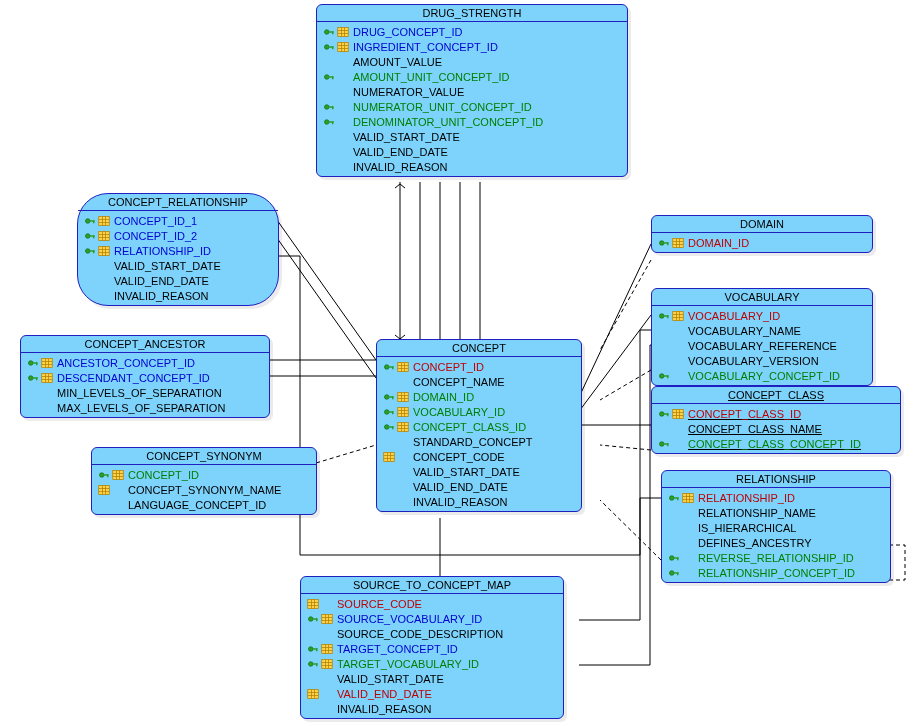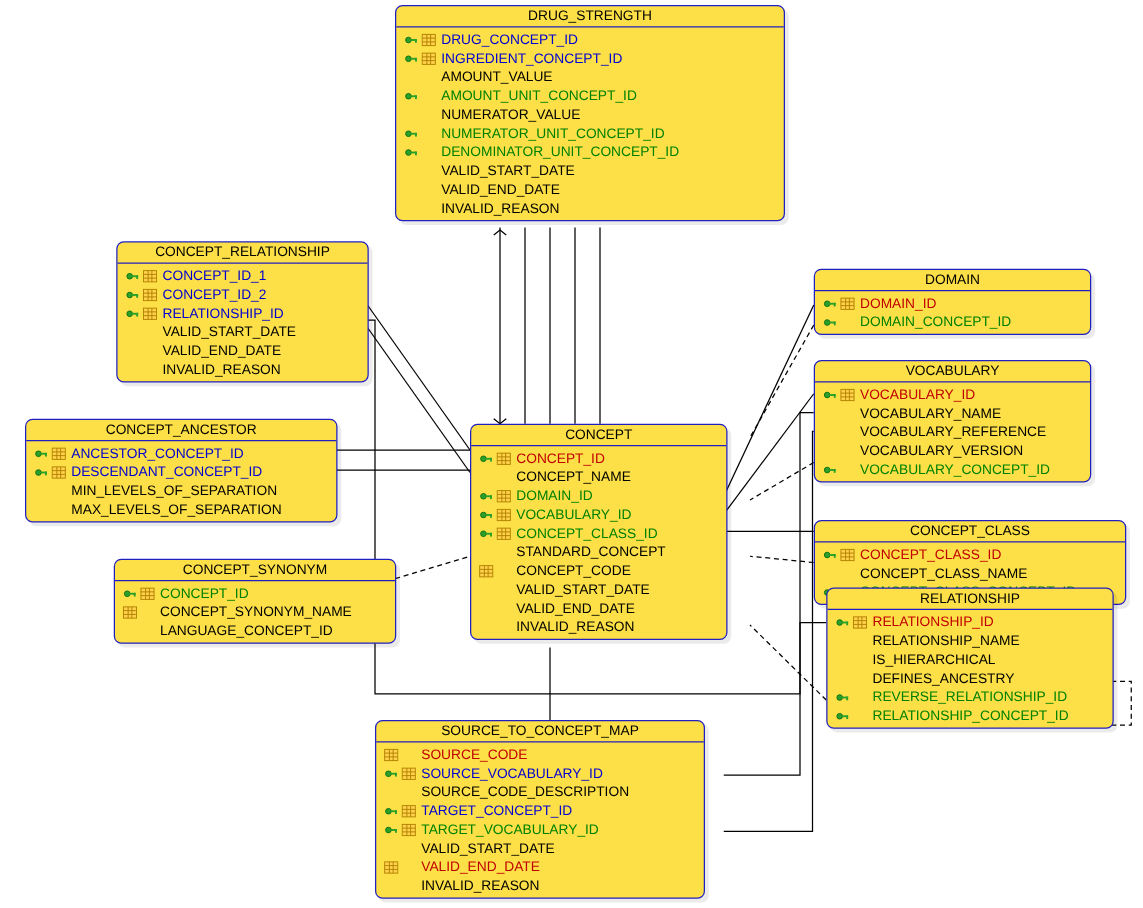--- a/index.html
+++ b/index.html
@@ -7,21 +7,21 @@
     padding: 0;
     font-family: Arial, sans-serif;
     font-size: 11px;
     background: #fff;
     position: relative;
     width: 914px;
     height: 726px;
   }
   .table {
     position: absolute;
-    background: #fde047;
+    background: #7dd3fc;
     border: 1px solid #2020c0;
     border-radius: 6px;
     box-shadow: 3px 3px 0 rgba(0,0,0,0.08);
   }
   .table-title {
     text-align: center;
     padding: 2px 4px;
     border-bottom: 1px solid #2020c0;
     color: #000;
     font-size: 11px;
@@ -180,21 +180,21 @@
       <div class="row">
         <span class="icon-col"></span>
         <span class="col-text plain">VALID_END_DATE</span>
       </div>
       <div class="row">
         <span class="icon-col"></span>
         <span class="col-text plain">INVALID_REASON</span>
       </div>
     </div>
   </div>
-<div id="t-concept_relationship" class="table" style="left: 93px; top: 193px; width: 200px;">
+<div id="t-concept_relationship" class="table" style="left: 77px; top: 193px; width: 200px; border-radius: 31px;">
     <div class="table-title">CONCEPT_RELATIONSHIP</div>
     <div class="table-body">
       <div class="row">
         <span class="icon-col">
           <svg class="icon" viewBox="0 0 16 16">
             <circle cx="5" cy="8" r="3" fill="#2aa02a" stroke="#107010"></circle>
             <rect x="7" y="7" width="7" height="2" fill="#2aa02a"></rect>
             <rect x="12" y="7" width="2" height="4" fill="#2aa02a"></rect>
           </svg>
           <svg class="icon" viewBox="0 0 16 16">
@@ -268,30 +268,20 @@
           <svg class="icon" viewBox="0 0 16 16">
             <rect x="1" y="2" width="14" height="12" fill="#ffd24a" stroke="#b08000"></rect>
             <line x1="1" y1="6" x2="15" y2="6" stroke="#b08000"></line>
             <line x1="1" y1="10" x2="15" y2="10" stroke="#b08000"></line>
             <line x1="6" y1="2" x2="6" y2="14" stroke="#b08000"></line>
             <line x1="10" y1="2" x2="10" y2="14" stroke="#b08000"></line>
           </svg>
         </span>
         <span class="col-text pk">DOMAIN_ID</span>
       </div>
-      <div class="row">
-        <span class="icon-col">
-          <svg class="icon" viewBox="0 0 16 16">
-            <circle cx="5" cy="8" r="3" fill="#2aa02a" stroke="#107010"></circle>
-            <rect x="7" y="7" width="7" height="2" fill="#2aa02a"></rect>
-            <rect x="12" y="7" width="2" height="4" fill="#2aa02a"></rect>
-          </svg>
-        </span>
-        <span class="col-text ref">DOMAIN_CONCEPT_ID</span>
-      </div>
     </div>
   </div>
 <div id="t-vocabulary" class="table" style="left: 651px; top: 288px; width: 220px;">
     <div class="table-title">VOCABULARY</div>
     <div class="table-body">
       <div class="row">
         <span class="icon-col">
           <svg class="icon" viewBox="0 0 16 16">
             <circle cx="5" cy="8" r="3" fill="#2aa02a" stroke="#107010"></circle>
             <rect x="7" y="7" width="7" height="2" fill="#2aa02a"></rect>
@@ -476,21 +466,21 @@
       <div class="row">
         <span class="icon-col"></span>
         <span class="col-text plain">VALID_END_DATE</span>
       </div>
       <div class="row">
         <span class="icon-col"></span>
         <span class="col-text plain">INVALID_REASON</span>
       </div>
     </div>
   </div>
-<div id="t-concept_class" class="table" style="left: 651px; top: 416px; width: 248px;">
+<div id="t-concept_class" class="table" style="left: 651px; top: 386px; width: 248px; text-decoration: underline;">
     <div class="table-title">CONCEPT_CLASS</div>
     <div class="table-body">
       <div class="row">
         <span class="icon-col">
           <svg class="icon" viewBox="0 0 16 16">
             <circle cx="5" cy="8" r="3" fill="#2aa02a" stroke="#107010"></circle>
             <rect x="7" y="7" width="7" height="2" fill="#2aa02a"></rect>
             <rect x="12" y="7" width="2" height="4" fill="#2aa02a"></rect>
           </svg>
           <svg class="icon" viewBox="0 0 16 16">

